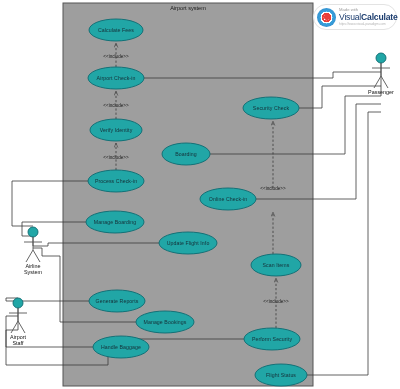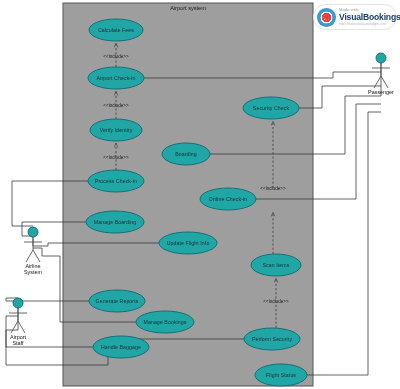--- a/index.html
+++ b/index.html
@@ -100,21 +100,21 @@
     display: block;
     margin-bottom: 1px;
   }
   .wm-brand {
     font-size: 8.6px;
     color: #1b3c6e;
     display: block;
     letter-spacing: -0.2px;
   }
   .wm-brand b { font-weight: bold; }
-  .wm-brand span { font-weight: bold; }
+  .wm-brand span { font-weight: normal; }
   .wm-url {
     font-size: 3.2px;
     color: #b4b4b4;
     display: block;
     margin-top: 1px;
   }
 </style>
 </head>
 <body>
 
@@ -238,18 +238,18 @@
   </div>
   <div class="actor-label" style="left:18px; top:334px;">
     <div>Airport</div>
     <div>Staff</div>
   </div>
 
   <div id="watermark">
     <div id="wm-logo"></div>
     <div id="wm-text">
       <span class="wm-made">Made with</span>
-      <span class="wm-brand"><span>Visual</span><b>Bookings</b></span>
+      <span class="wm-brand"><span>Visual</span><b>Calculate</b></span>
       <span class="wm-url">https://www.visual-paradigm.com</span>
     </div>
   </div>
 
 </div>
 
 </body></html>

